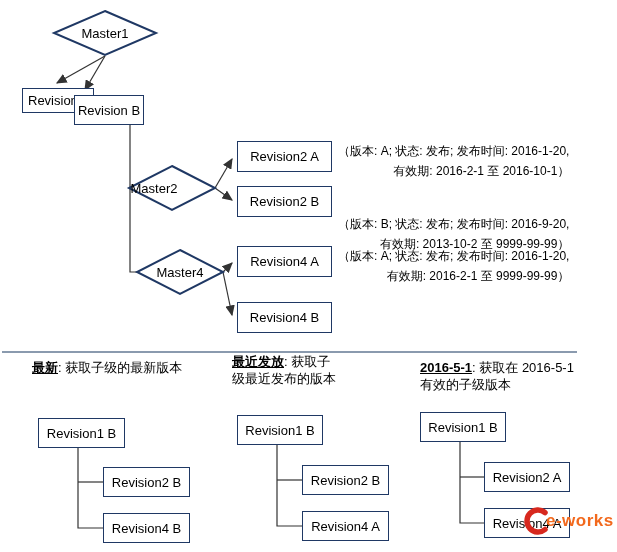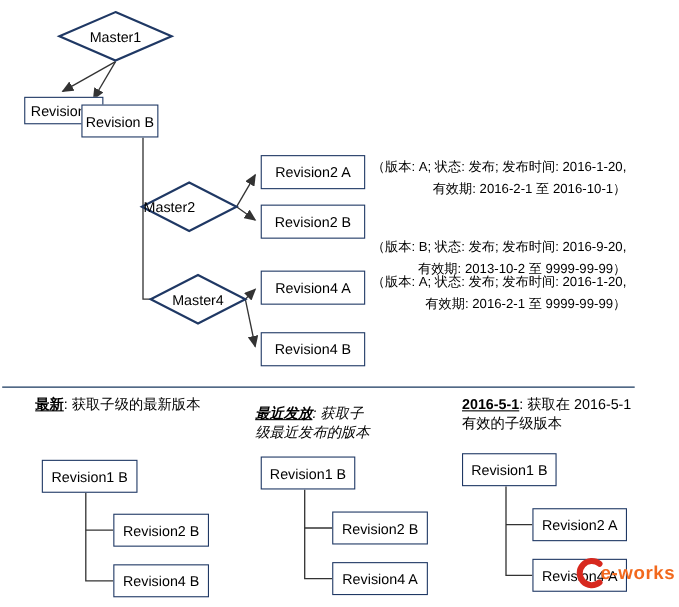--- a/index.html
+++ b/index.html
@@ -101,21 +101,21 @@
   </div>
 
   <div class="shead" style="left:32px;top:359px;">
     <div><span class="lbl">最新</span><span>: 获取子级的最新版本</span></div>
     <div></div>
   </div>
   <div class="box" style="left:38px;top:418px;width:87px;height:30px;">Revision1 B</div>
   <div class="box" style="left:103px;top:467px;width:87px;height:30px;">Revision2 B</div>
   <div class="box" style="left:103px;top:513px;width:87px;height:30px;">Revision4 B</div>
 
-  <div class="shead" style="left:232px;top:367px;font-style:italic;">
+  <div class="shead" style="left:232px;top:353px;">
     <div><span class="lbl">最近发放</span><span>: 获取子</span></div>
     <div>级最近发布的版本</div>
   </div>
   <div class="box" style="left:237px;top:415px;width:86px;height:30px;">Revision1 B</div>
   <div class="box" style="left:302px;top:465px;width:87px;height:30px;">Revision2 B</div>
   <div class="box" style="left:302px;top:511px;width:87px;height:30px;">Revision4 A</div>
 
   <div class="shead" style="left:420px;top:359px;">
     <div><span class="lbl">2016-5-1</span><span>: 获取在  2016-5-1</span></div>
     <div>有效的子级版本</div>

